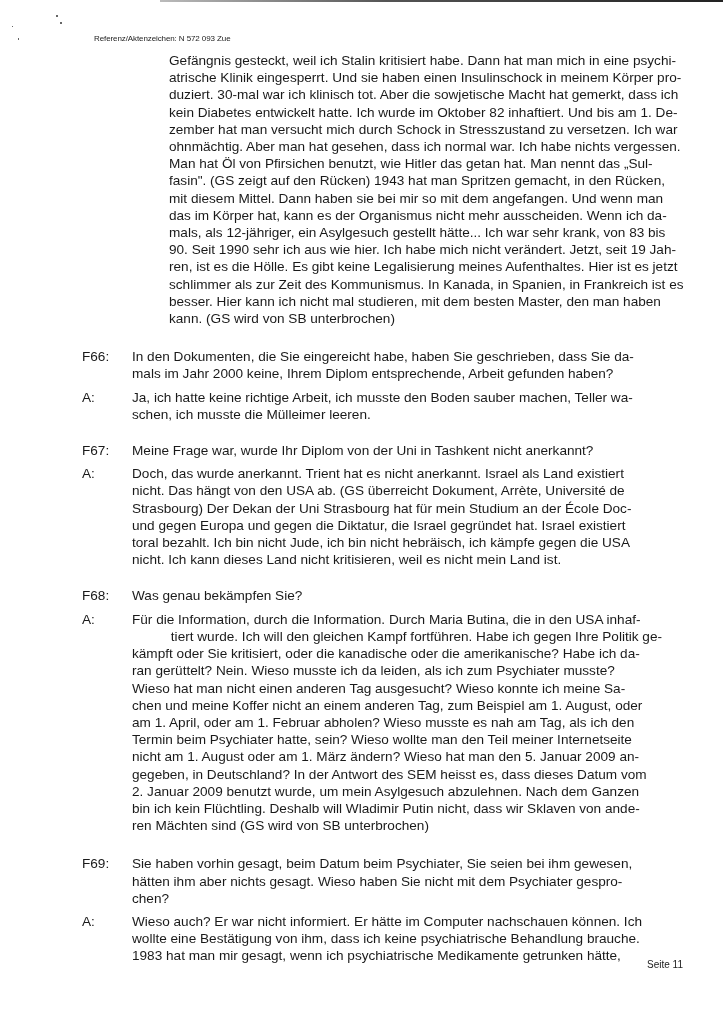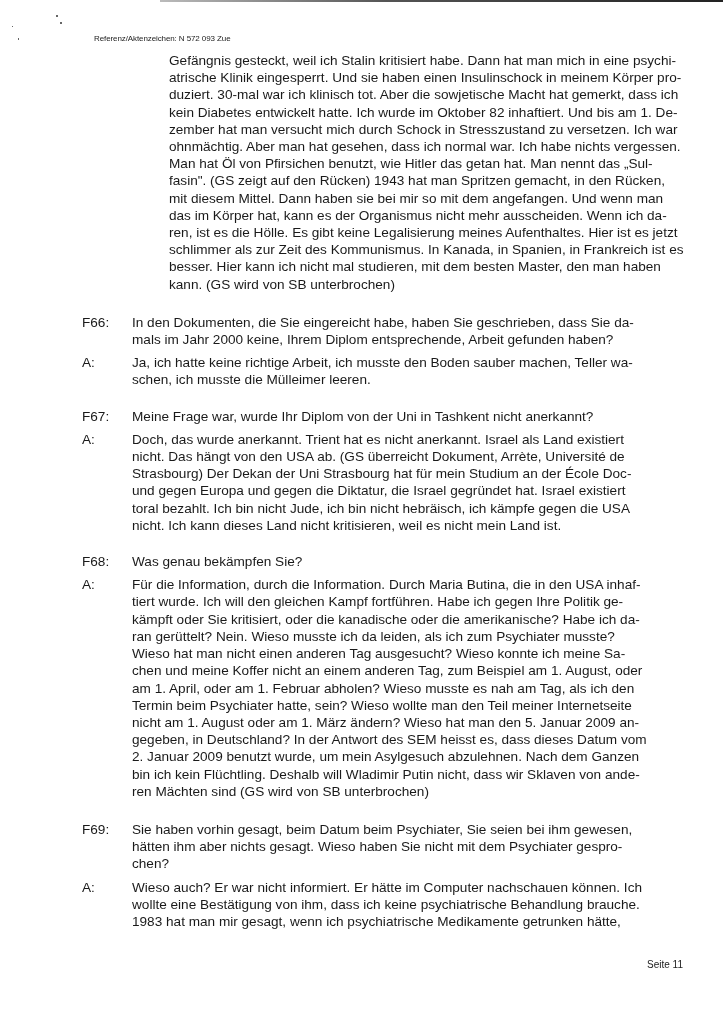--- a/index.html
+++ b/index.html
@@ -101,20 +101,22 @@
     <span class="line">Gefängnis gesteckt, weil ich Stalin kritisiert habe. Dann hat man mich in eine psychi-</span>
     <span class="line">atrische Klinik eingesperrt. Und sie haben einen Insulinschock in meinem Körper pro-</span>
     <span class="line">duziert. 30-mal war ich klinisch tot. Aber die sowjetische Macht hat gemerkt, dass ich</span>
     <span class="line">kein Diabetes entwickelt hatte. Ich wurde im Oktober 82 inhaftiert. Und bis am 1. De-</span>
     <span class="line">zember hat man versucht mich durch Schock in Stresszustand zu versetzen. Ich war</span>
     <span class="line">ohnmächtig. Aber man hat gesehen, dass ich normal war. Ich habe nichts vergessen.</span>
     <span class="line">Man hat Öl von Pfirsichen benutzt, wie Hitler das getan hat. Man nennt das „Sul-</span>
     <span class="line">fasin". (GS zeigt auf den Rücken) 1943 hat man Spritzen gemacht, in den Rücken,</span>
     <span class="line">mit diesem Mittel. Dann haben sie bei mir so mit dem angefangen. Und wenn man</span>
     <span class="line">das im Körper hat, kann es der Organismus nicht mehr ausscheiden. Wenn ich da-</span>
+    <span class="line">mals, als 12-jähriger, ein Asylgesuch gestellt hätte... Ich war sehr krank, von 83 bis</span>
+    <span class="line">90. Seit 1990 sehr ich aus wie hier. Ich habe mich nicht verändert. Jetzt, seit 19 Jah-</span>
     <span class="line">ren, ist es die Hölle. Es gibt keine Legalisierung meines Aufenthaltes. Hier ist es jetzt</span>
     <span class="line">schlimmer als zur Zeit des Kommunismus. In Kanada, in Spanien, in Frankreich ist es</span>
     <span class="line">besser. Hier kann ich nicht mal studieren, mit dem besten Master, den man haben</span>
     <span class="line">kann. (GS wird von SB unterbrochen)</span>
   </div>
 
   <div class="qa-group" style="margin-top:21px;">
     <div class="block">
       <div class="label">F66:</div>
       <div class="body-text">
@@ -155,21 +157,21 @@
     <div class="block">
       <div class="label">F68:</div>
       <div class="body-text">
         <span class="line" style="display:block;white-space:nowrap;">Was genau bekämpfen Sie?</span>
       </div>
     </div>
     <div class="block">
       <div class="label">A:</div>
       <div class="body-text">
         <span class="line" style="display:block;white-space:nowrap;">Für die Information, durch die Information. Durch Maria Butina, die in den USA inhaf-</span>
-        <span class="line" style="display:block;white-space:nowrap;">tiert wurde. Ich will den gleichen Kampf fortführen. Habe ich gegen Ihre Politik ge-</span>
+        <span class="line" style="display:block;white-space:nowrap;text-align:right;">tiert wurde. Ich will den gleichen Kampf fortführen. Habe ich gegen Ihre Politik ge-</span>
         <span class="line" style="display:block;white-space:nowrap;">kämpft oder Sie kritisiert, oder die kanadische oder die amerikanische? Habe ich da-</span>
         <span class="line" style="display:block;white-space:nowrap;">ran gerüttelt? Nein. Wieso musste ich da leiden, als ich zum Psychiater musste?</span>
         <span class="line" style="display:block;white-space:nowrap;">Wieso hat man nicht einen anderen Tag ausgesucht? Wieso konnte ich meine Sa-</span>
         <span class="line" style="display:block;white-space:nowrap;">chen und meine Koffer nicht an einem anderen Tag, zum Beispiel am 1. August, oder</span>
         <span class="line" style="display:block;white-space:nowrap;">am 1. April, oder am 1. Februar abholen? Wieso musste es nah am Tag, als ich den</span>
         <span class="line" style="display:block;white-space:nowrap;">Termin beim Psychiater hatte, sein? Wieso wollte man den Teil meiner Internetseite</span>
         <span class="line" style="display:block;white-space:nowrap;">nicht am 1. August oder am 1. März ändern? Wieso hat man den 5. Januar 2009 an-</span>
         <span class="line" style="display:block;white-space:nowrap;">gegeben, in Deutschland? In der Antwort des SEM heisst es, dass dieses Datum vom</span>
         <span class="line" style="display:block;white-space:nowrap;">2. Januar 2009 benutzt wurde, um mein Asylgesuch abzulehnen. Nach dem Ganzen</span>
         <span class="line" style="display:block;white-space:nowrap;">bin ich kein Flüchtling. Deshalb will Wladimir Putin nicht, dass wir Sklaven von ande-</span>

